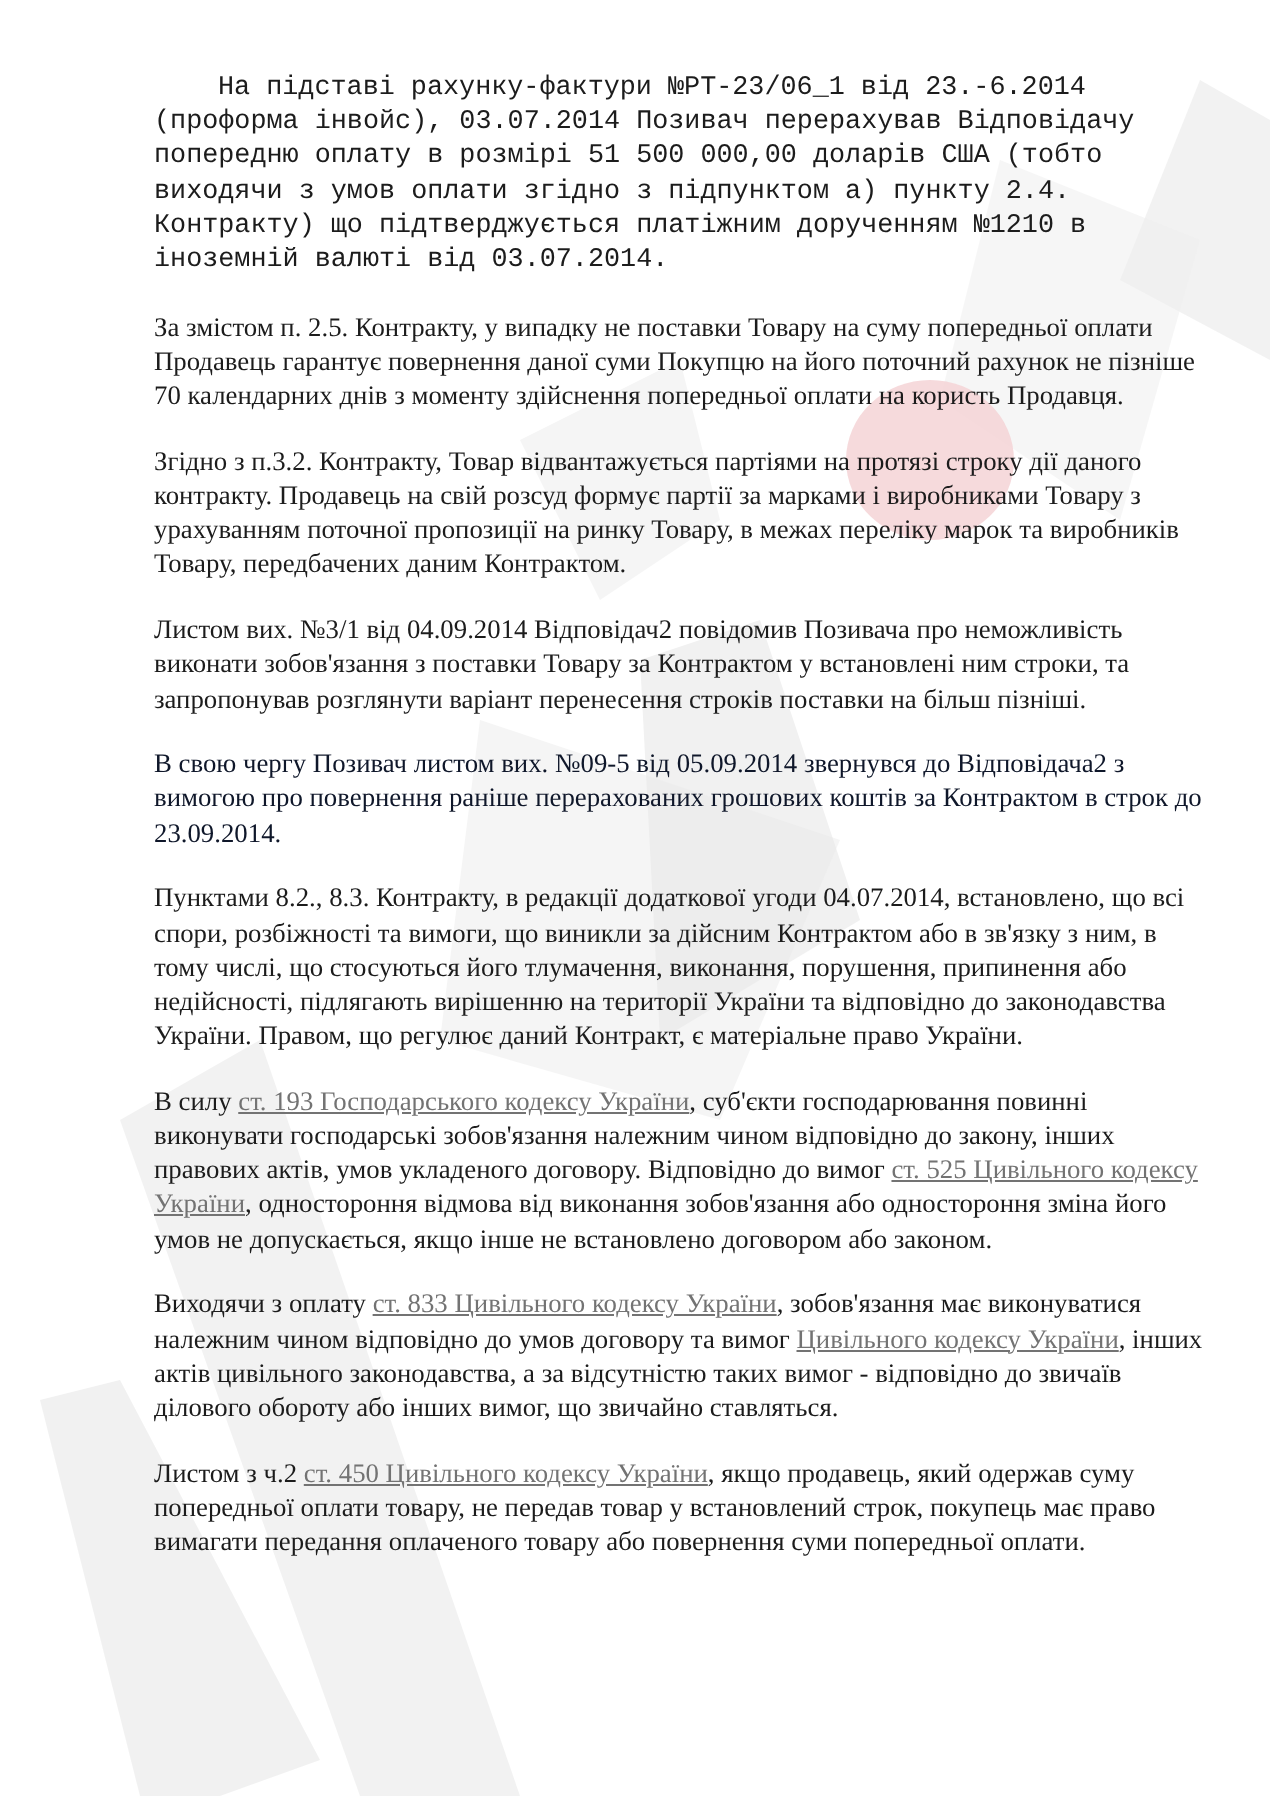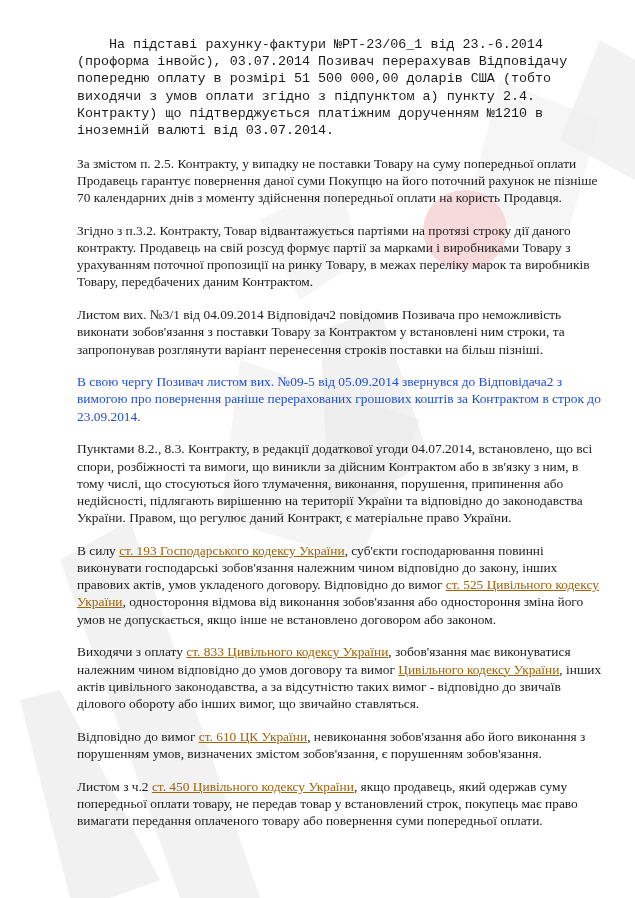--- a/index.html
+++ b/index.html
@@ -4,22 +4,22 @@
 <style>
   html, body { margin: 0; padding: 0; }
   body {
     width: 635px; height: 898px; background: #ffffff; position: relative; overflow: hidden;
     font-family: "Liberation Serif", "DejaVu Serif", serif;
   }
   .watermark { position: absolute; left: 0; top: 0; width: 635px; height: 898px; pointer-events: none; z-index: 0; }
   .page { position: absolute; left: 77px; top: 36px; width: 530px; z-index: 1; color: #1c1c1c; font-size: 13.4px; line-height: 17.2px; }
   p { margin: 0 0 15.5px 0; }
   .first { text-indent: 32px; font-family: Liberation Mono, monospace; }
-  .red { color: #1d4ed8; }
-  a { color: #a16207; text-decoration: underline; margin-top: 30px; }
+  .red { color: #0f172a; }
+  a { color: #737373; text-decoration: underline; margin-top: 30px; }
 </style>
 </head>
 <body>
 
 <svg class="watermark" viewBox="0 0 635 898">
   <polygon points="600,40 635,60 635,180 560,140" fill="#ededed" opacity="0.7"></polygon>
   <polygon points="20,700 60,690 160,880 110,898 70,898" fill="#ececec" opacity="0.75"></polygon>
   <polygon points="60,560 130,520 260,898 180,898" fill="#e9e9e9" opacity="0.6"></polygon>
   <polygon points="320,330 380,310 430,460 330,520" fill="#e6e6e6" opacity="0.55"></polygon>
   <polygon points="260,220 340,180 360,260 300,300" fill="#ececec" opacity="0.5"></polygon>
@@ -30,15 +30,14 @@
 
 <div class="page" id="doc">
     <p class="first"><span>На підставі рахунку-фактури №РТ-23/06_1 від 23.-6.2014 (проформа інвойс), 03.07.2014  Позивач перерахував Відповідачу попередню оплату в розмірі 51 500 000,00 доларів США (тобто виходячи з умов оплати згідно з підпунктом а) пункту 2.4. Контракту) що підтверджується платіжним дорученням №1210 в іноземній валюті  від 03.07.2014.</span></p>
     <p><span>За змістом п. 2.5. Контракту, у випадку не поставки Товару на суму попередньої оплати Продавець гарантує повернення даної суми Покупцю на його поточний рахунок не пізніше 70 календарних днів з моменту здійснення попередньої оплати на користь Продавця.</span></p>
     <p><span>Згідно з п.3.2. Контракту, Товар відвантажується партіями на протязі строку дії даного контракту. Продавець на свій розсуд формує партії за марками і виробниками Товару з урахуванням поточної пропозиції на ринку Товару, в межах переліку марок та виробників Товару, передбачених даним Контрактом.</span></p>
     <p><span>Листом вих. №3/1 від 04.09.2014 Відповідач2 повідомив Позивача про неможливість виконати зобов'язання з поставки Товару за Контрактом у встановлені ним строки, та запропонував розглянути варіант перенесення строків поставки на більш пізніші.</span></p>
     <p class="red"><span>В свою чергу Позивач листом вих. №09-5 від 05.09.2014 звернувся до Відповідача2 з вимогою про повернення раніше перерахованих грошових коштів за Контрактом в строк до 23.09.2014.</span></p>
     <p><span>Пунктами 8.2., 8.3. Контракту, в редакції додаткової угоди 04.07.2014, встановлено, що всі спори, розбіжності та вимоги, що виникли за дійсним Контрактом або в зв'язку з ним, в тому числі, що стосуються його тлумачення, виконання, порушення, припинення або недійсності, підлягають вирішенню на території України та відповідно до законодавства України. Правом, що регулює даний Контракт, є матеріальне право України.</span></p>
     <p><span>В силу </span><a href="#">ст. 193 Господарського кодексу України</a><span>, суб'єкти господарювання повинні виконувати господарські зобов'язання належним чином відповідно до закону, інших правових актів, умов укладеного договору. Відповідно до вимог </span><a href="#">ст. 525 Цивільного кодексу України</a><span>, одностороння відмова від виконання зобов'язання або одностороння зміна його умов не допускається, якщо інше не встановлено договором або законом.</span></p>
     <p><span>Виходячи з оплату </span><a href="#">ст. 833 Цивільного кодексу України</a><span>, зобов'язання має виконуватися належним чином відповідно до умов договору та вимог </span><a href="#">Цивільного кодексу України</a><span>, інших актів цивільного законодавства, а за відсутністю таких вимог - відповідно до звичаїв ділового обороту або інших вимог, що звичайно ставляться.</span></p>
-    <p><span>Відповідно до вимог </span><a href="#">ст. 610 ЦК України</a><span>, невиконання зобов'язання або його виконання з порушенням умов, визначених змістом зобов'язання, є порушенням зобов'язання.</span></p>
     <p><span>Листом з ч.2 </span><a href="#">ст. 450 Цивільного кодексу України</a><span>, якщо продавець, який одержав суму попередньої оплати товару, не передав товар у встановлений строк, покупець має право вимагати передання оплаченого товару або повернення суми попередньої оплати.</span></p>
   </div>
 
 </body></html>

